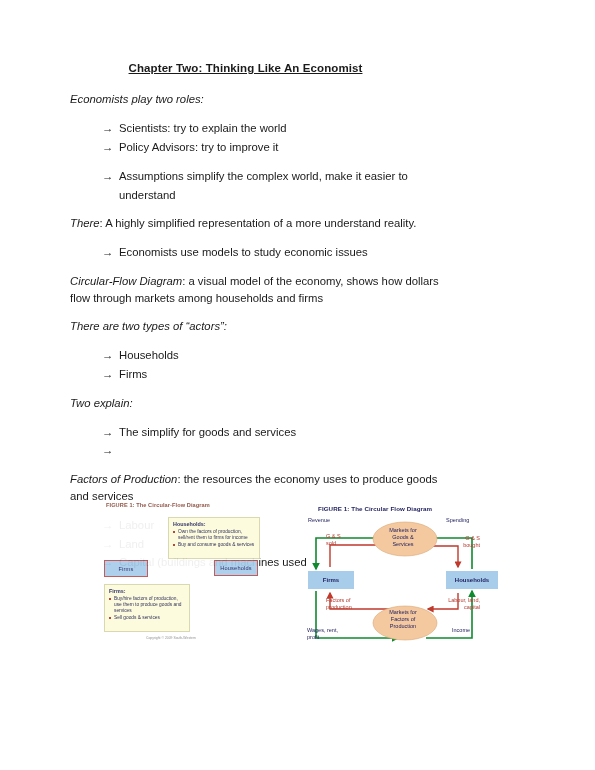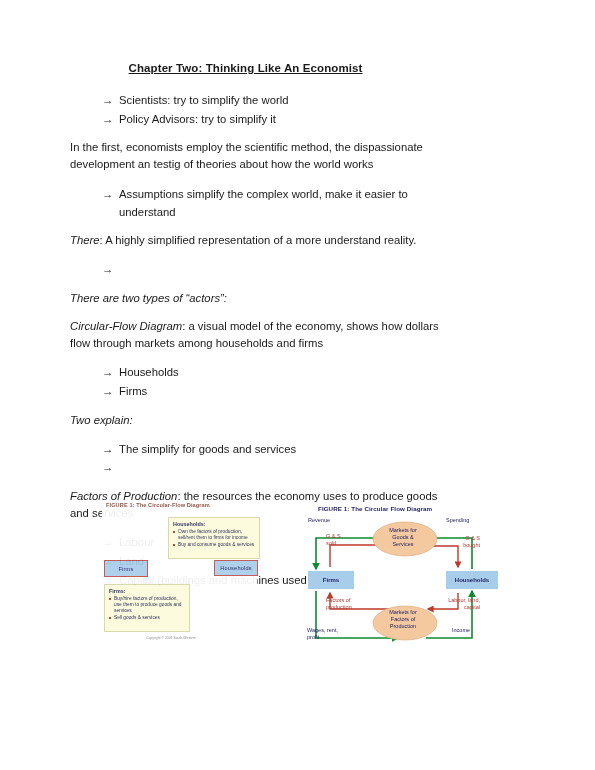--- a/index.html
+++ b/index.html
@@ -210,57 +210,60 @@
   .lbl-labour    { left: 128px; top: 92px; color: #b03a2e; text-align: right; width: 46px;}
   .lbl-income    { left: 146px; top: 122px; color: #1d1d5c; }
 </style>
 </head>
 <body>
 
 <div class="page">
 
   <h1 class="doc-title">Chapter Two: Thinking Like An Economist</h1>
 
-
-  <ul class="arrow-list">
-    <li>
-      <span class="arrow-glyph">→</span>
-      <span>Scientists: try to simplify the world</span>
-    </li>
-    <li>
-      <span class="arrow-glyph">→</span>
-      <span>Policy Advisors: try to simplify it</span>
-    </li>
-  </ul>
-
-  <p class="para">In the first, economists employ the scientific method, the dispassionate development an testig of theories about how the world works</p>
+  <p class="para">
+    <span class="lead">Economists play two roles:</span>
+  </p>
+
+  <ul class="arrow-list">
+    <li>
+      <span class="arrow-glyph">→</span>
+      <span>Scientists: try to explain the world</span>
+    </li>
+    <li>
+      <span class="arrow-glyph">→</span>
+      <span>Policy Advisors: try to improve it</span>
+    </li>
+  </ul>
+
 
   <ul class="arrow-list">
     <li>
       <span class="arrow-glyph">→</span>
       <span>Assumptions simplify the complex world, make it easier to understand</span>
     </li>
   </ul>
 
   <p class="para">
     <span class="lead">There</span><span>: A highly simplified representation of a more understand reality.</span>
   </p>
 
   <ul class="arrow-list">
     <li>
       <span class="arrow-glyph">→</span>
-    </li>
-  </ul>
+      <span>Economists use models to study economic issues</span>
+    </li>
+  </ul>
+
+  <p class="para">
+    <span class="lead">Circular-Flow Diagram</span><span>: a visual model of the economy, shows how dollars flow through markets among households and firms</span>
+  </p>
 
   <p class="para">
     <span class="lead">There are two types of “actors”:</span>
-  </p>
-
-  <p class="para">
-    <span class="lead">Circular-Flow Diagram</span><span>: a visual model of the economy, shows how dollars flow through markets among households and firms</span>
   </p>
 
   <ul class="arrow-list">
     <li>
       <span class="arrow-glyph">→</span>
       <span>Households</span>
     </li>
     <li>
       <span class="arrow-glyph">→</span>
       <span>Firms</span>

